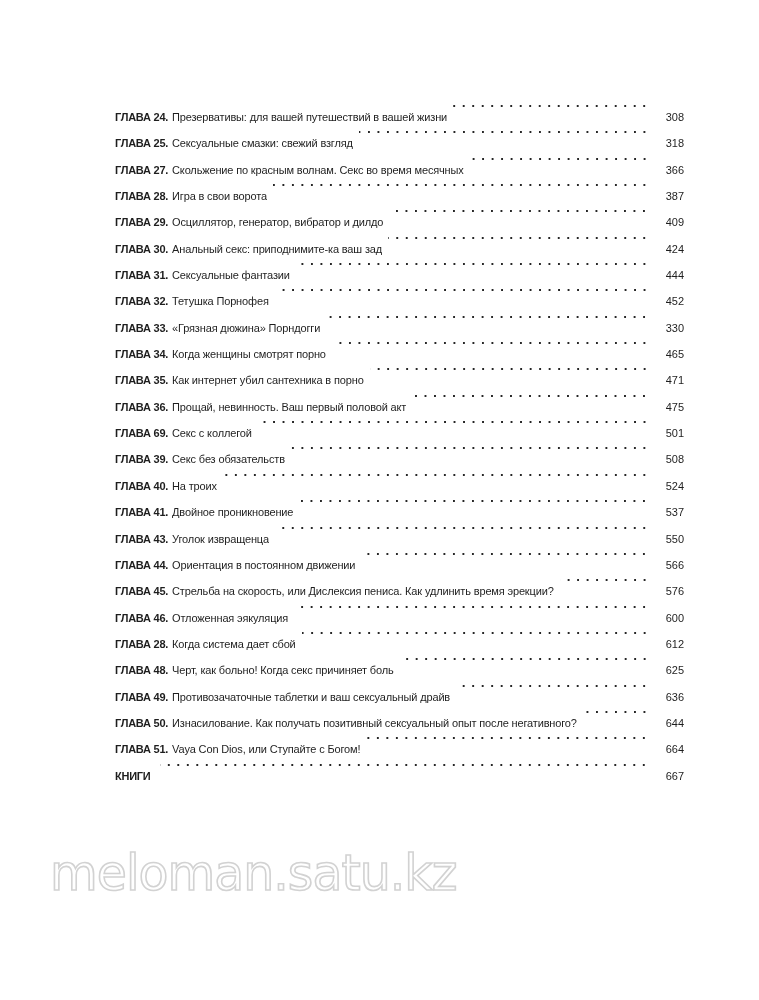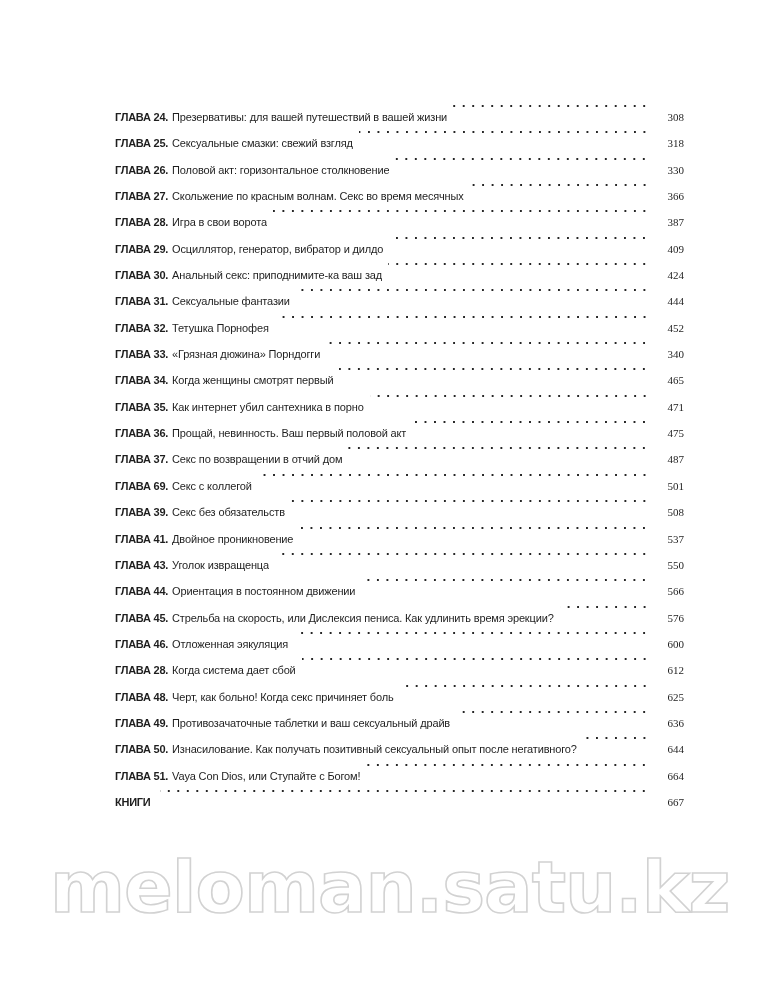--- a/index.html
+++ b/index.html
@@ -41,62 +41,54 @@
     margin: 0 9px 0 6px;
     background-image: radial-gradient(circle, #262626 1.15px, rgba(0,0,0,0) 1.5px);
     background-size: 9.5px 4px;
     background-repeat: repeat-x;
     background-position: right bottom;
   }
   .toc-page {
     flex: 0 0 auto;
     min-width: 26px;
     text-align: right;
-    font-family: Liberation Serif, serif;
   }
   .watermark {
     position: absolute;
     left: 50px;
     top: 845px;
     font-family: "DejaVu Sans", sans-serif;
-    font-size: 72px;
+    font-size: 49px;
     letter-spacing: -1px;
     white-space: nowrap;
     color: transparent;
     -webkit-text-stroke: 1.6px #d2d2d2;
     text-shadow: none;
     pointer-events: none;
     user-select: none;
-    font-weight: bold;
   }
 </style>
 </head>
 <body>
 
 <div class="page">
   <div class="toc" id="toc-list">
       <div class="toc-row">
         <span class="toc-label">ГЛАВА 24.</span>
         <span class="toc-title">Презервативы: для вашей путешествий в вашей жизни</span>
         <span class="dot-leader"></span>
         <span class="toc-page">308</span>
       </div>
       <div class="toc-row">
         <span class="toc-label">ГЛАВА 25.</span>
         <span class="toc-title">Сексуальные смазки: свежий взгляд</span>
         <span class="dot-leader"></span>
         <span class="toc-page">318</span>
       </div>
       <div class="toc-row">
-        <span class="toc-label">ГЛАВА 26.</span>
-        <span class="toc-title">Половой акт: горизонтальное столкновение</span>
-        <span class="dot-leader"></span>
-        <span class="toc-page">330</span>
-      </div>
-      <div class="toc-row">
         <span class="toc-label">ГЛАВА 27.</span>
         <span class="toc-title">Скольжение по красным волнам. Секс во время месячных</span>
         <span class="dot-leader"></span>
         <span class="toc-page">366</span>
       </div>
       <div class="toc-row">
         <span class="toc-label">ГЛАВА 28.</span>
         <span class="toc-title">Игра в свои ворота</span>
         <span class="dot-leader"></span>
         <span class="toc-page">387</span>
@@ -122,57 +114,57 @@
       <div class="toc-row">
         <span class="toc-label">ГЛАВА 32.</span>
         <span class="toc-title">Тетушка Порнофея</span>
         <span class="dot-leader"></span>
         <span class="toc-page">452</span>
       </div>
       <div class="toc-row">
         <span class="toc-label">ГЛАВА 33.</span>
         <span class="toc-title">«Грязная дюжина» Порндогги</span>
         <span class="dot-leader"></span>
-        <span class="toc-page">340</span>
+        <span class="toc-page">330</span>
       </div>
       <div class="toc-row">
         <span class="toc-label">ГЛАВА 34.</span>
-        <span class="toc-title">Когда женщины смотрят первый</span>
+        <span class="toc-title">Когда женщины смотрят порно</span>
         <span class="dot-leader"></span>
         <span class="toc-page">465</span>
       </div>
       <div class="toc-row">
         <span class="toc-label">ГЛАВА 35.</span>
         <span class="toc-title">Как интернет убил сантехника в порно</span>
         <span class="dot-leader"></span>
         <span class="toc-page">471</span>
       </div>
       <div class="toc-row">
         <span class="toc-label">ГЛАВА 36.</span>
         <span class="toc-title">Прощай, невинность. Ваш первый половой акт</span>
         <span class="dot-leader"></span>
         <span class="toc-page">475</span>
       </div>
       <div class="toc-row">
-        <span class="toc-label">ГЛАВА 37.</span>
-        <span class="toc-title">Секс по возвращении в отчий дом</span>
-        <span class="dot-leader"></span>
-        <span class="toc-page">487</span>
-      </div>
-      <div class="toc-row">
         <span class="toc-label">ГЛАВА 69.</span>
         <span class="toc-title">Секс с коллегой</span>
         <span class="dot-leader"></span>
         <span class="toc-page">501</span>
       </div>
       <div class="toc-row">
         <span class="toc-label">ГЛАВА 39.</span>
         <span class="toc-title">Секс без обязательств</span>
         <span class="dot-leader"></span>
         <span class="toc-page">508</span>
+      </div>
+      <div class="toc-row">
+        <span class="toc-label">ГЛАВА 40.</span>
+        <span class="toc-title">На троих</span>
+        <span class="dot-leader"></span>
+        <span class="toc-page">524</span>
       </div>
       <div class="toc-row">
         <span class="toc-label">ГЛАВА 41.</span>
         <span class="toc-title">Двойное проникновение</span>
         <span class="dot-leader"></span>
         <span class="toc-page">537</span>
       </div>
       <div class="toc-row">
         <span class="toc-label">ГЛАВА 43.</span>
         <span class="toc-title">Уголок извращенца</span>

